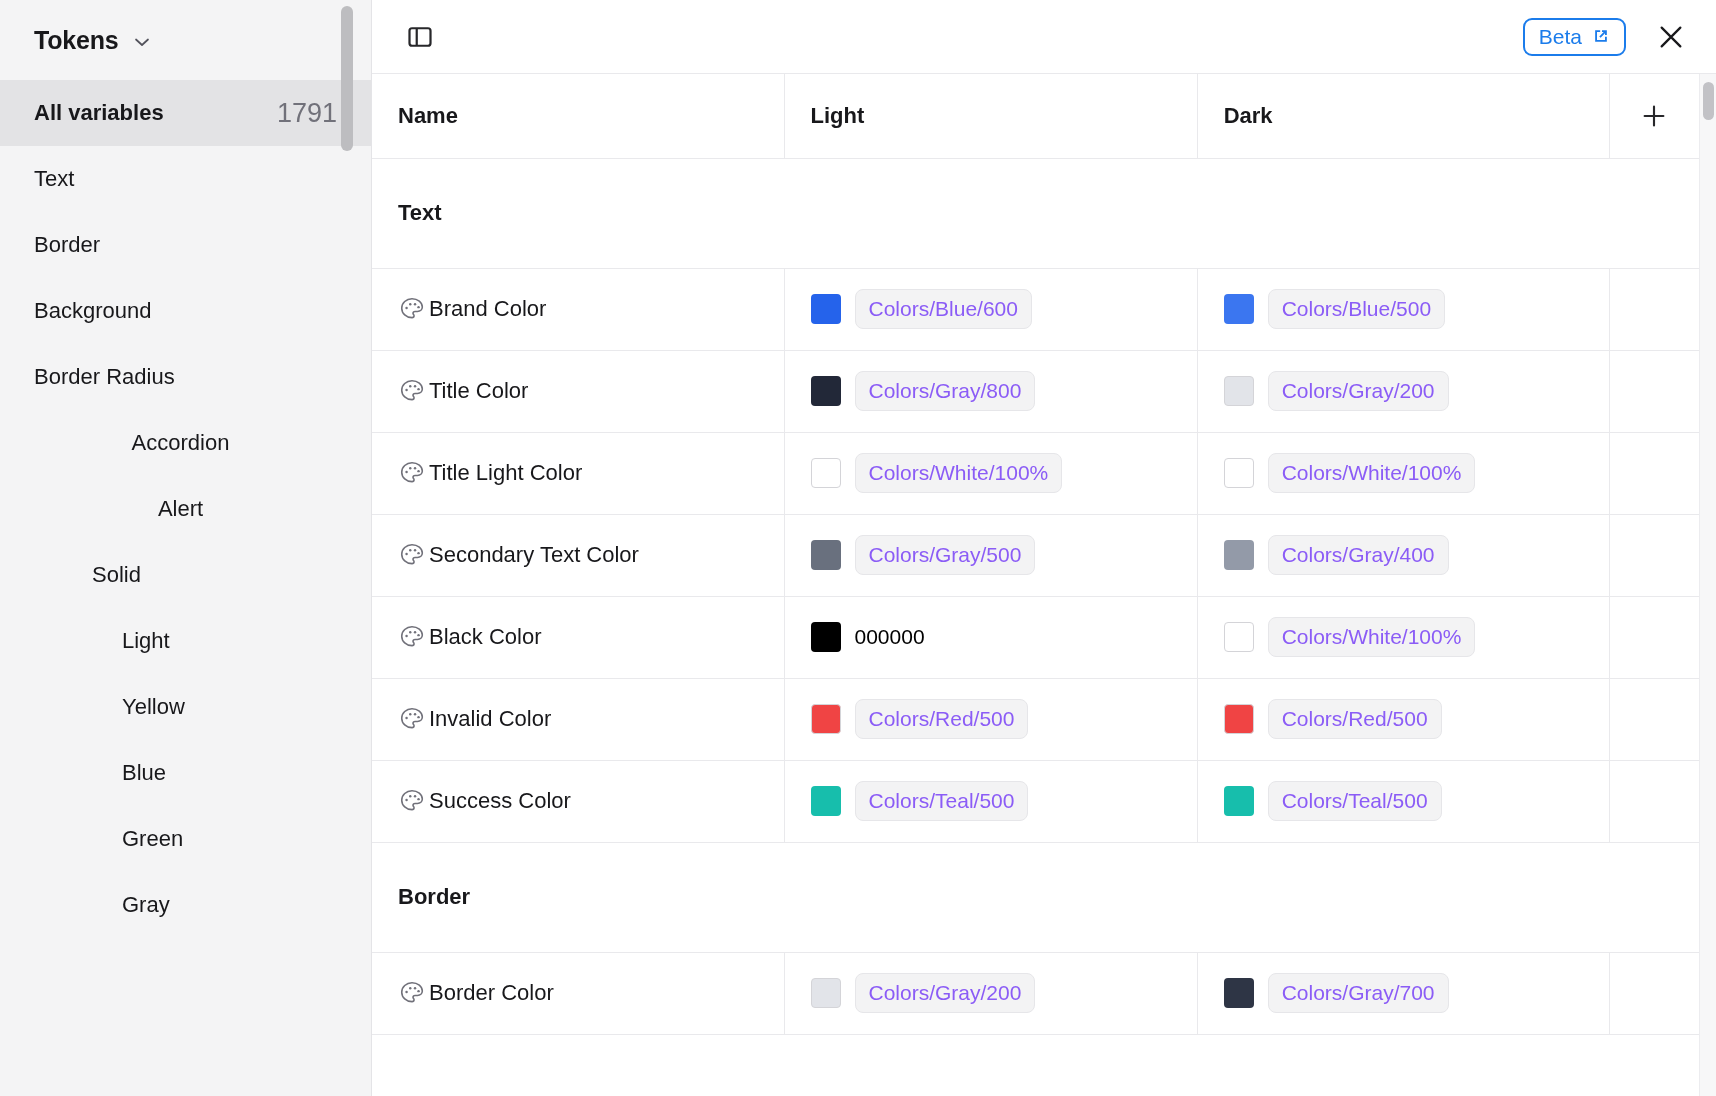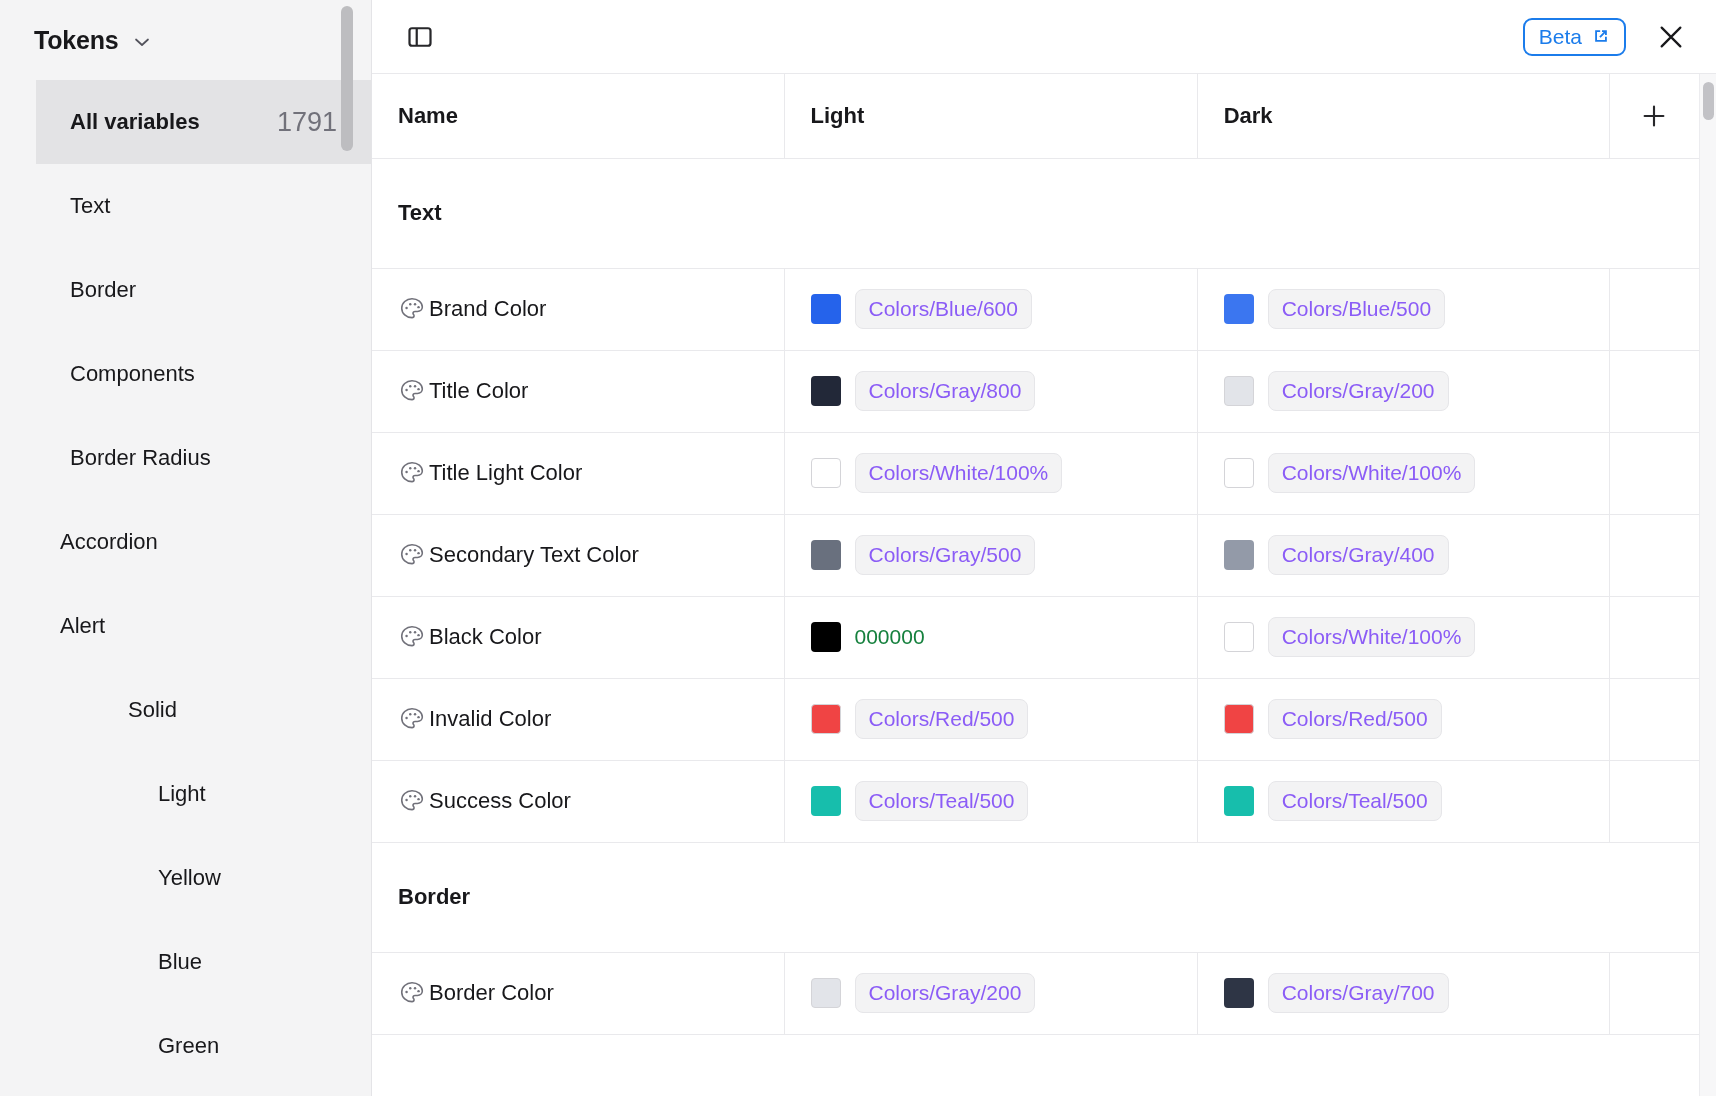--- a/index.html
+++ b/index.html
@@ -46,42 +46,41 @@
     display: inline-block;
     width: 20px;
     height: 20px;
     position: relative;
     top: 2px;
   }
   .chev svg { display: block; }
 
   .nav { display: flex; flex-direction: column; }
   .nav-row {
-    height: 84px;
+    height: 66px;
     display: flex;
     align-items: center;
     justify-content: space-between;
     padding: 0 34px;
     font-size: 22px;
     color: #18181b;
     cursor: pointer;
-    margin-left: 36px;
   }
   .nav-row.active {
     background: #e3e3e5;
     font-weight: 700;
   }
   .nav-count {
     font-size: 27px;
     color: #71717a;
     font-weight: 400;
   }
   .nav-label { white-space: nowrap; }
   .depth-1 { padding-left: 34px; }
-  .depth-2 { padding-left: 24px; }
+  .depth-2 { padding-left: 24px; justify-content: center; }
   .depth-3 { padding-left: 92px; }
   .depth-4 { padding-left: 122px; }
 
   
   .sb-track {
     position: absolute;
     top: 0;
     right: 18px;
     width: 12px;
     height: 1096px;
@@ -258,21 +257,21 @@
     border: 1px solid #e6e6e9;
     border-radius: 8px;
     padding: 7px 13px 8px;
     font-size: 21px;
     color: #8b5cf6;
     line-height: 1.1;
     white-space: nowrap;
   }
   .rawval {
     font-size: 21px;
-    color: #15803d;
+    color: #000000;
     white-space: nowrap;
   }
   .palette-icon { flex: 0 0 auto; display: block; }
 </style>
 </head>
 <body>
 
 <div class="app">
 
   <aside class="sidebar">
@@ -289,21 +288,21 @@
           <span class="nav-label">All variables</span>
           <span class="nav-count">1791</span>
         </div>
         <div class="nav-row depth-1">
           <span class="nav-label">Text</span>
         </div>
         <div class="nav-row depth-1">
           <span class="nav-label">Border</span>
         </div>
         <div class="nav-row depth-1">
-          <span class="nav-label">Components</span>
+          <span class="nav-label">Background</span>
         </div>
         <div class="nav-row depth-1">
           <span class="nav-label">Border Radius</span>
         </div>
         <div class="nav-row depth-2">
           <span class="nav-label">Accordion</span>
         </div>
         <div class="nav-row depth-2">
           <span class="nav-label">Alert</span>
         </div>

